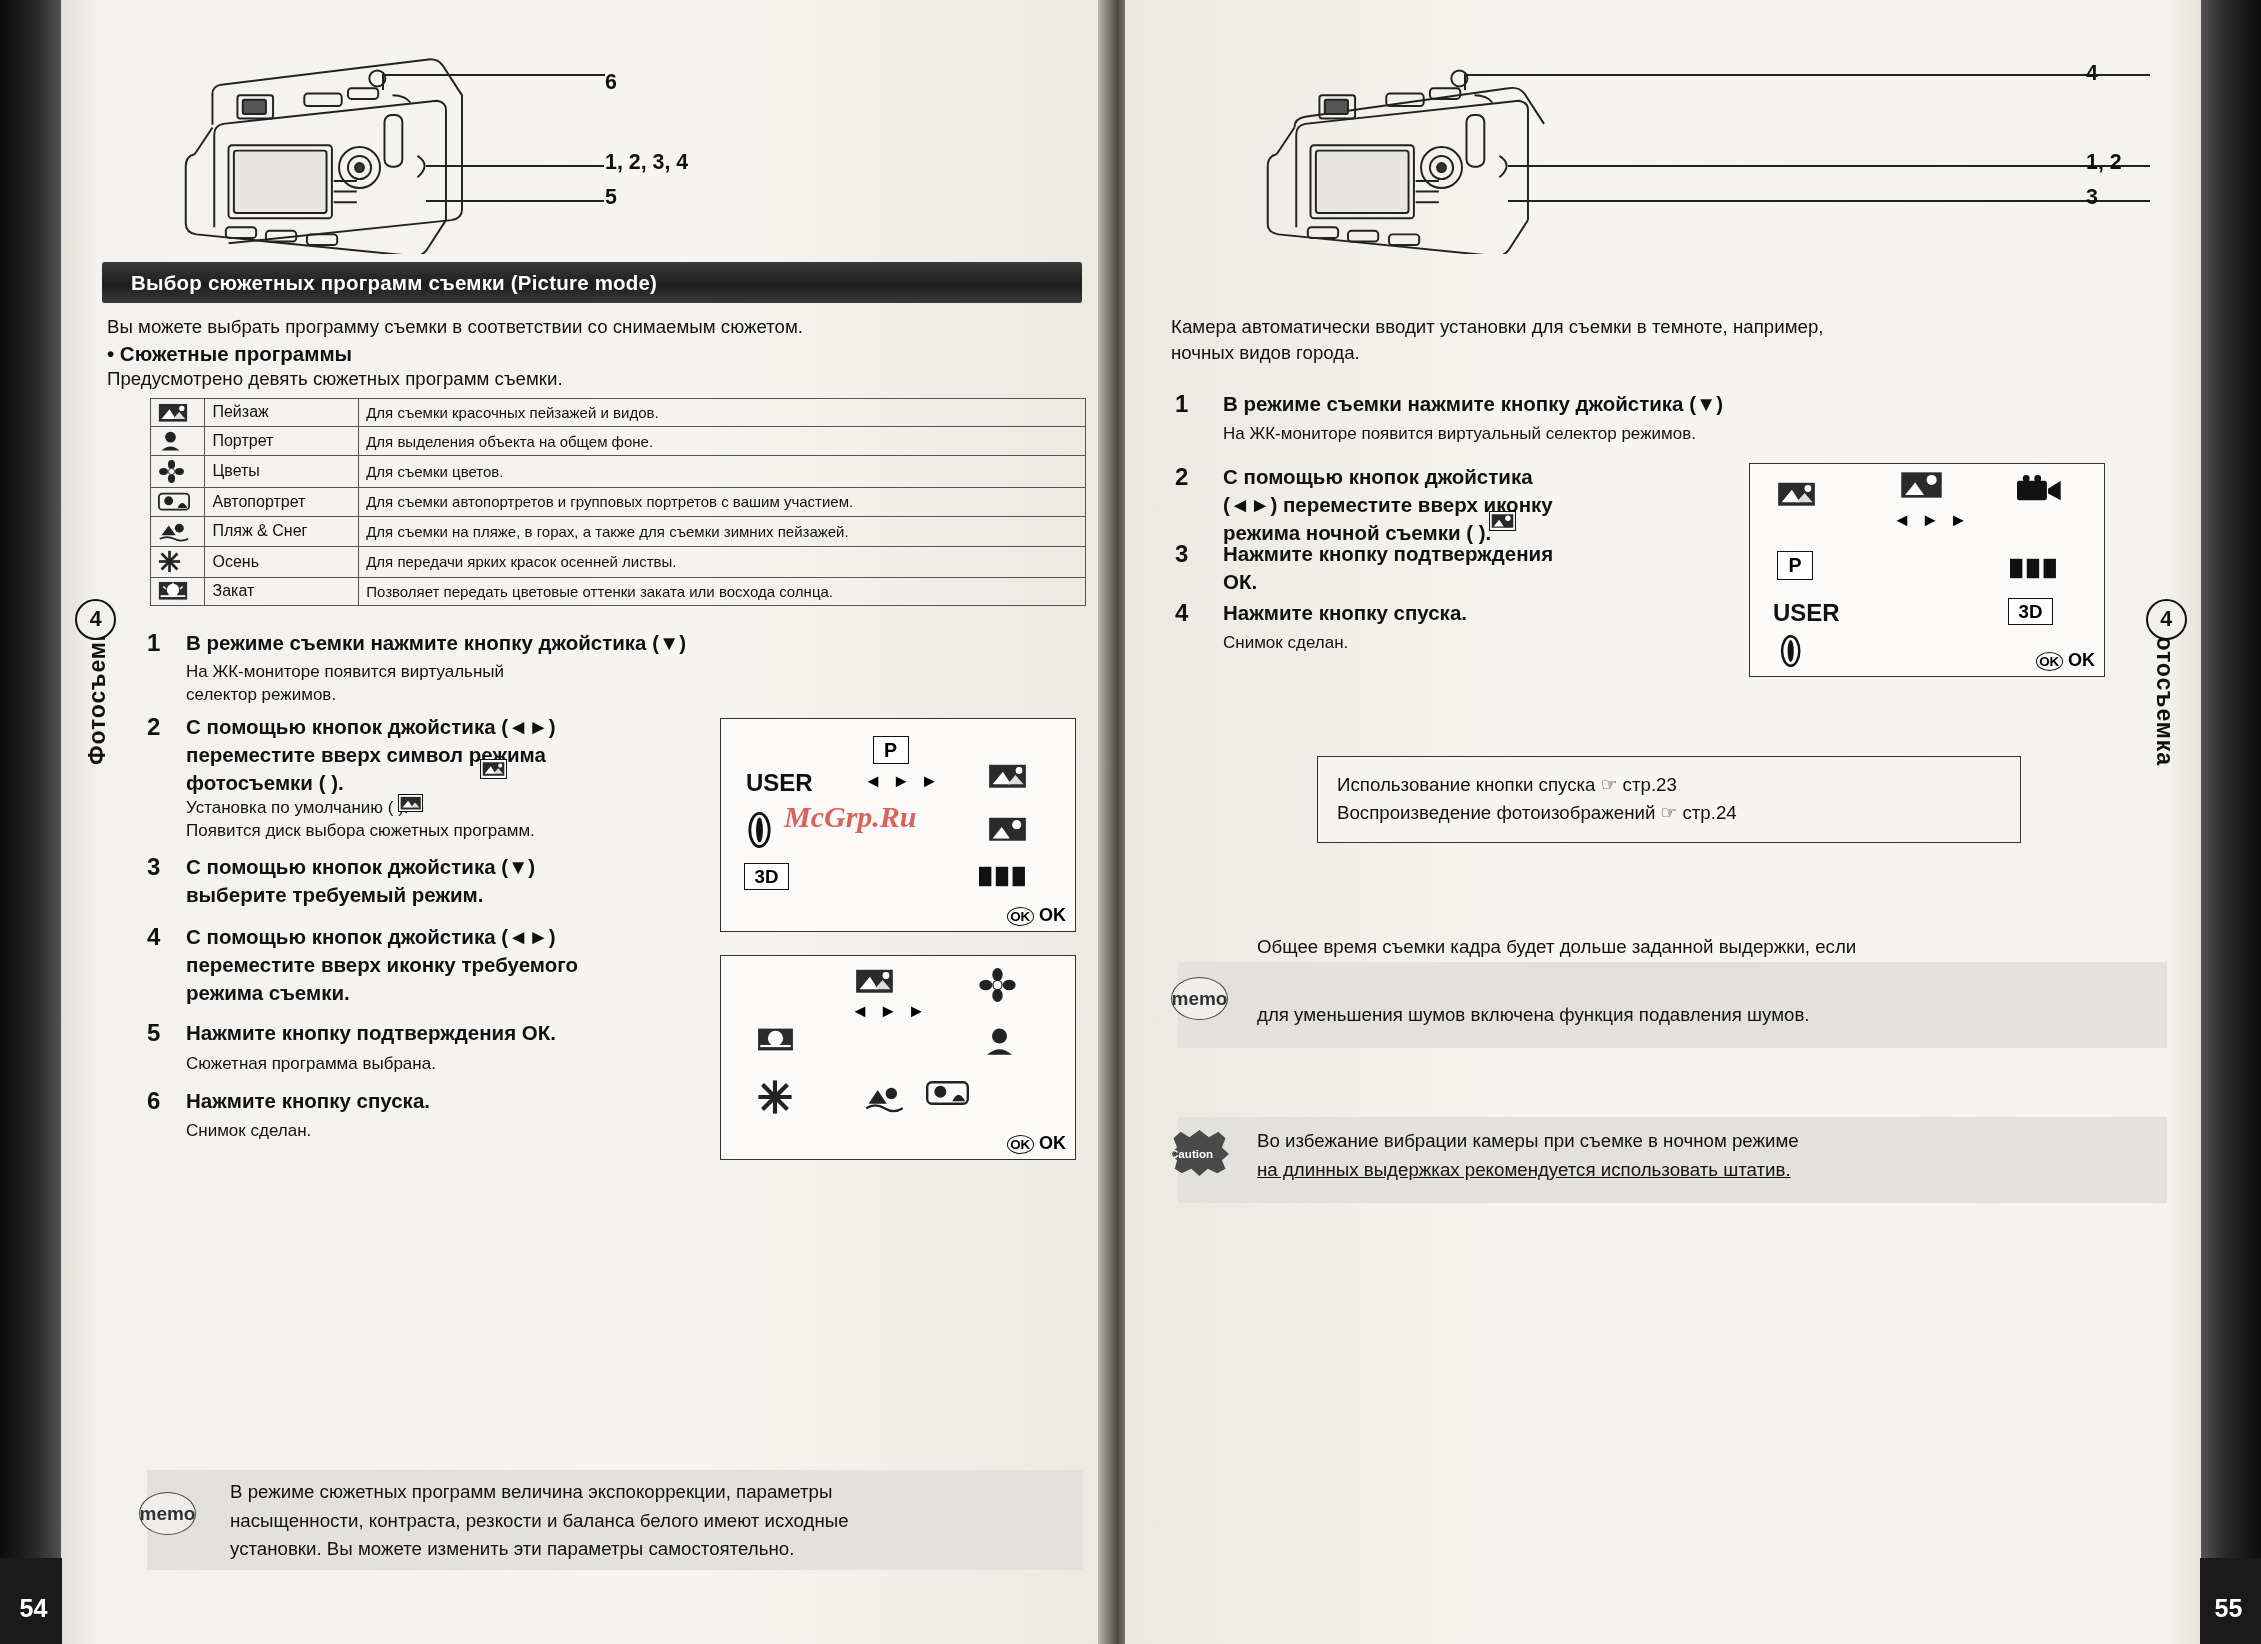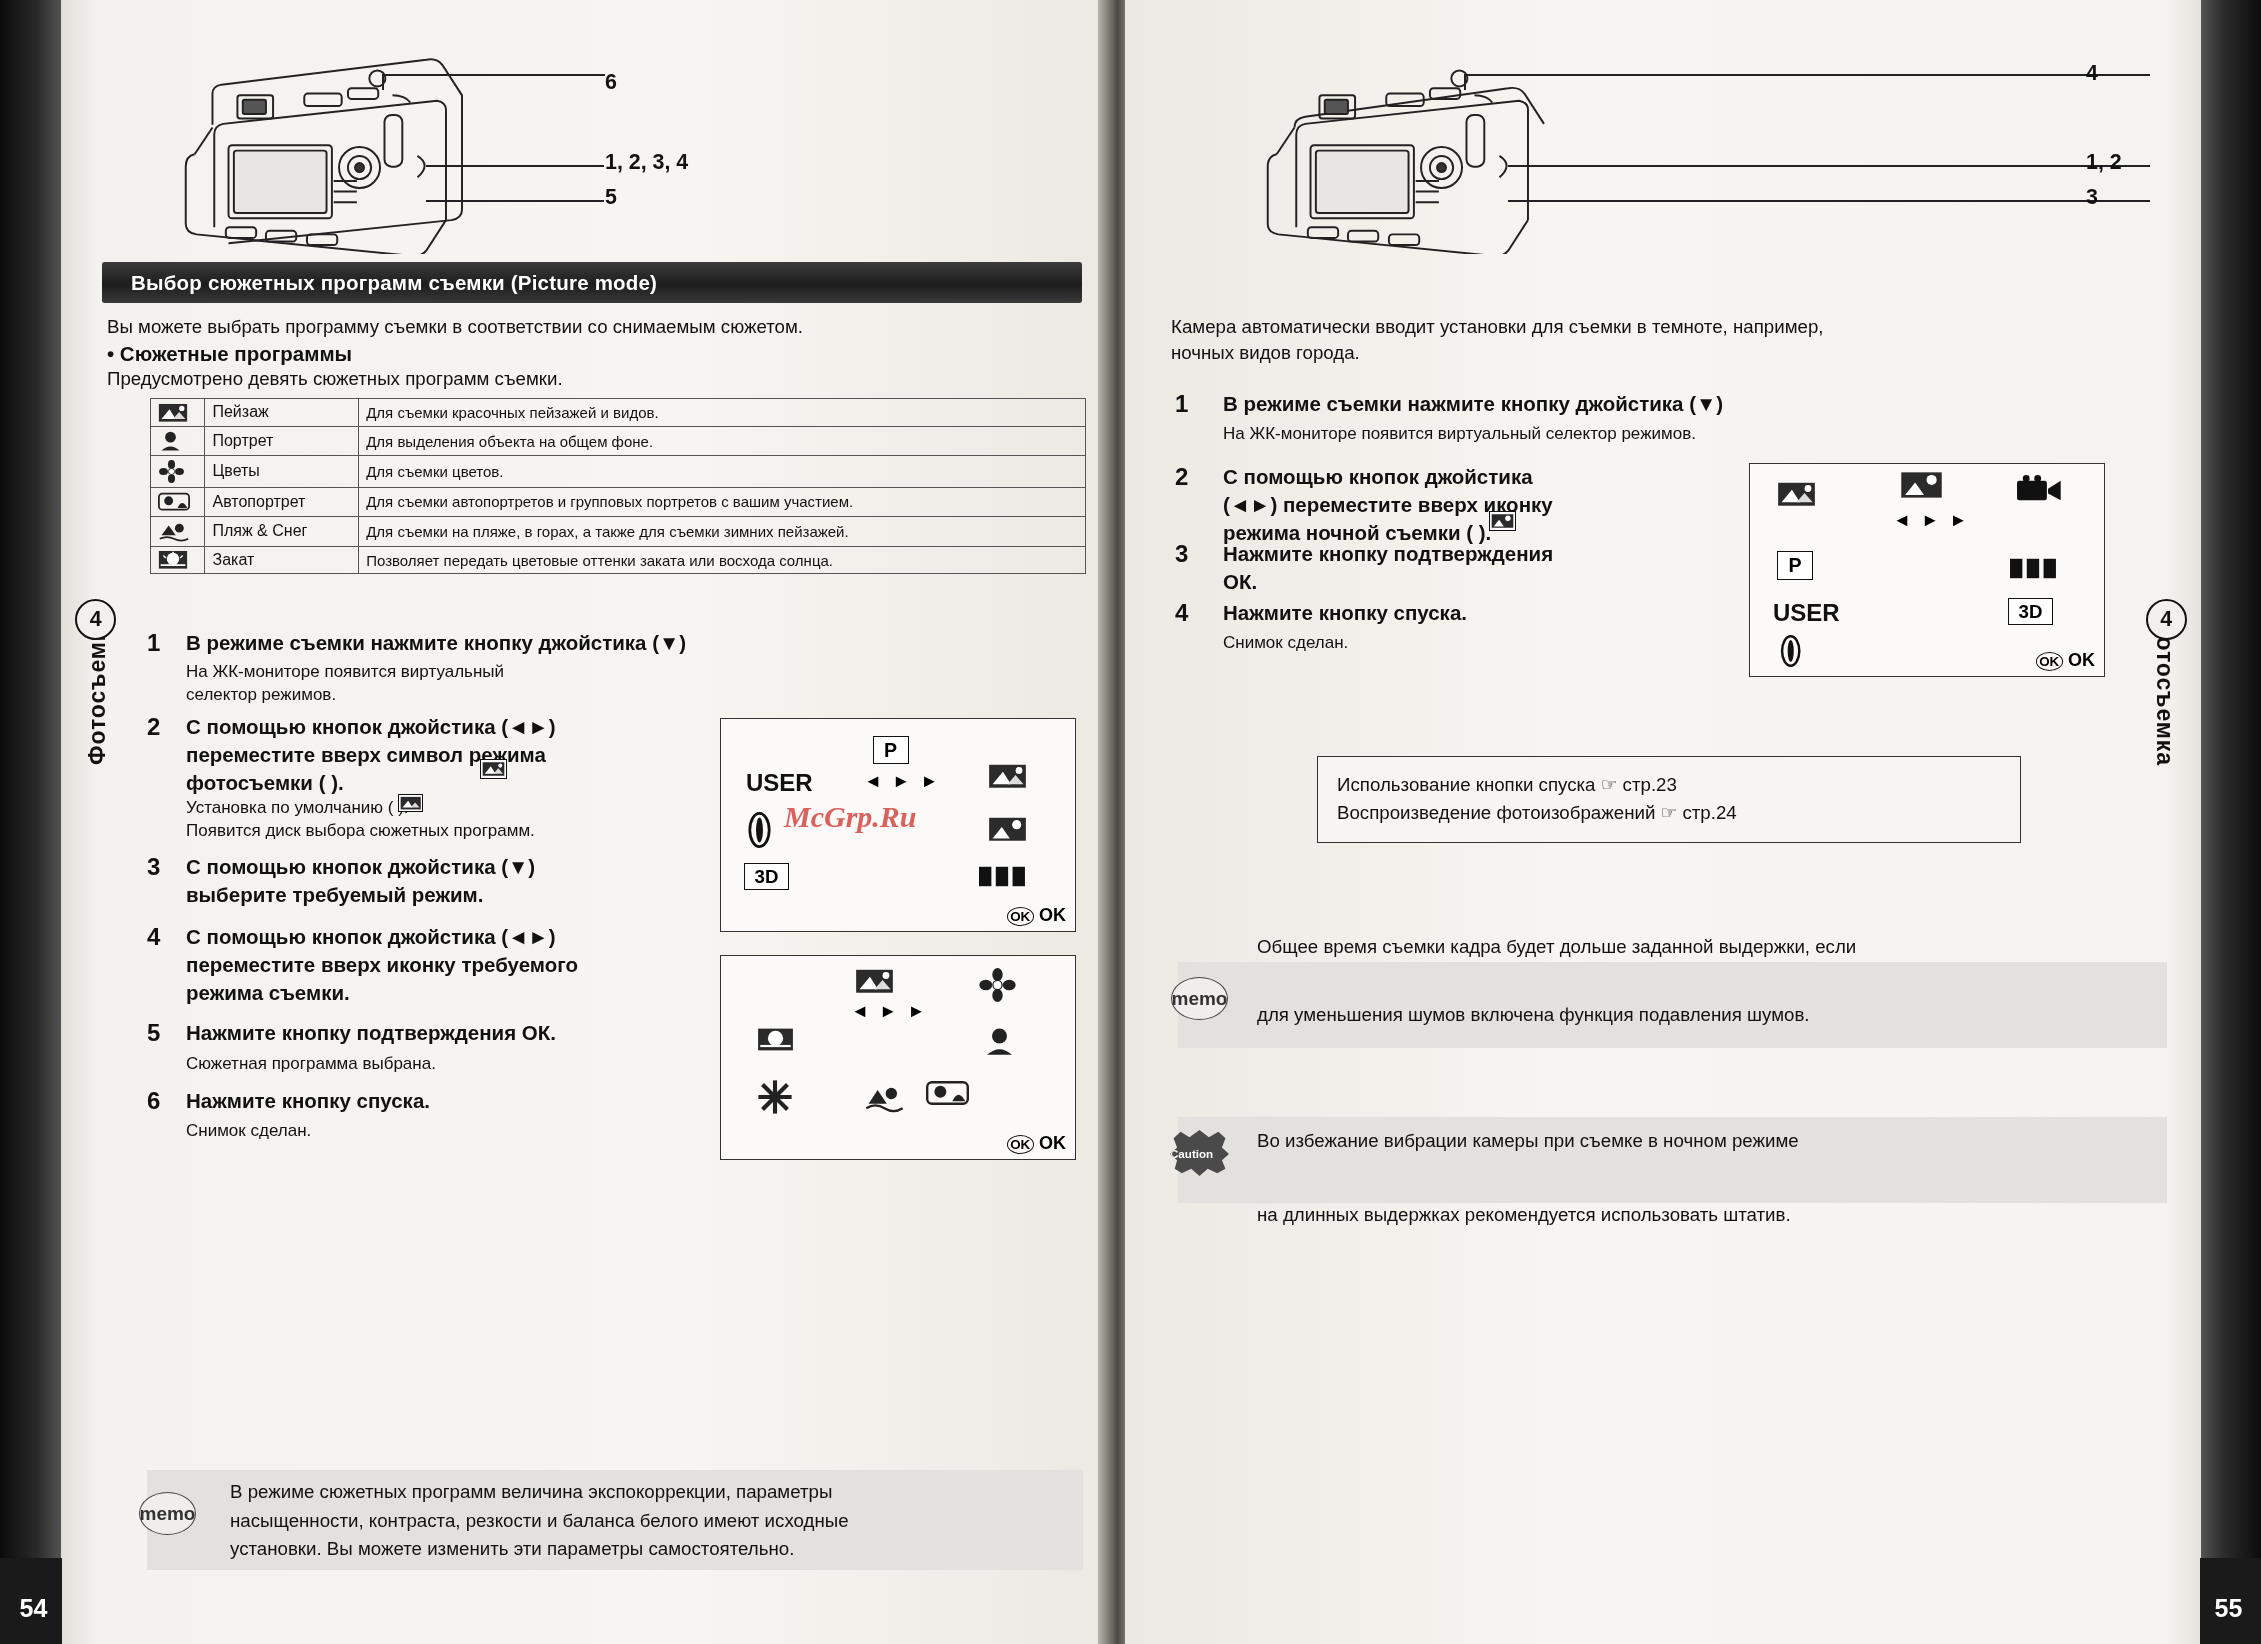--- a/index.html
+++ b/index.html
@@ -223,20 +223,34 @@
         <tr>
           <td class="ico">
             <svg width="32" height="21.4" viewBox="0 0 36 24">
                 <path d="M2 20 q8 -4 16 0 q8 4 16 0" stroke="#222" fill="none" stroke-width="2"></path>
                 <circle cx="24" cy="8" r="5" fill="#222"></circle>
                 <path d="M4 16 L12 5 L20 16 Z" fill="#222"></path>
               </svg>
           </td>
           <td class="nm">Пляж &amp; Снег</td>
           <td class="ds">Для съемки на пляже, в горах, а также для съемки зимних пейзажей.</td>
+        </tr>
+        <tr>
+          <td class="ico">
+            <svg width="23" height="23" viewBox="0 0 26 26">
+                <g stroke="#222" stroke-width="3">
+                  <line x1="13" y1="1" x2="13" y2="25"></line>
+                  <line x1="1" y1="13" x2="25" y2="13"></line>
+                  <line x1="4" y1="4" x2="22" y2="22"></line>
+                  <line x1="22" y1="4" x2="4" y2="22"></line>
+                </g>
+              </svg>
+          </td>
+          <td class="nm">Осень</td>
+          <td class="ds">Для передачи ярких красок осенней листвы.</td>
         </tr>
         <tr>
           <td class="ico">
             <svg width="30" height="19.6" viewBox="0 0 34 22">
                 <rect x="1" y="1" width="32" height="20" fill="#2b2b2b"></rect>
                 <path d="M3 17 L31 17" stroke="#fff" stroke-width="2"></path>
                 <path d="M17 17 a7 7 0 0 1 0 -14 a7 7 0 0 1 0 14" fill="#fff"></path>
                 <g stroke="#fff" stroke-width="1.6">
                   <line x1="6" y1="6" x2="9" y2="9"></line>
                   <line x1="28" y1="6" x2="25" y2="9"></line>
@@ -556,21 +570,21 @@
       <span>memo</span>
     </div>
     <div class="txt t18" style="left:132px; top:934px;">Общее время съемки кадра будет дольше заданной выдержки, если</div>
     <div class="txt t18" style="left:132px; top:1002px;">для уменьшения шумов включена функция подавления шумов.</div>
 
     <div class="notebox" style="left:53px; top:1117px; width:989px; height:86px;"></div>
     <div class="caution-icon" style="left:45px; top:1130px;">
       <span>Caution</span>
     </div>
     <div class="txt t18" style="left:132px; top:1128px;">Во избежание вибрации камеры при съемке в ночном режиме</div>
-    <div class="txt t18" style="left:132px; top:1202px;">на длинных выдержках рекомендуется использовать штатив.</div>
+    <div class="txt t18" style="left:132px; top:1157px;text-decoration:underline;">на длинных выдержках рекомендуется использовать штатив.</div>
 
     <div class="side-tab right">Фотосъемка</div>
     <div class="chapter-circle right">4</div>
   </div>
 
   <div class="folio-band-left"></div>
   <div class="folio-band-right"></div>
   <div class="folio-box left">54</div>
   <div class="folio-box right">55</div>
 

